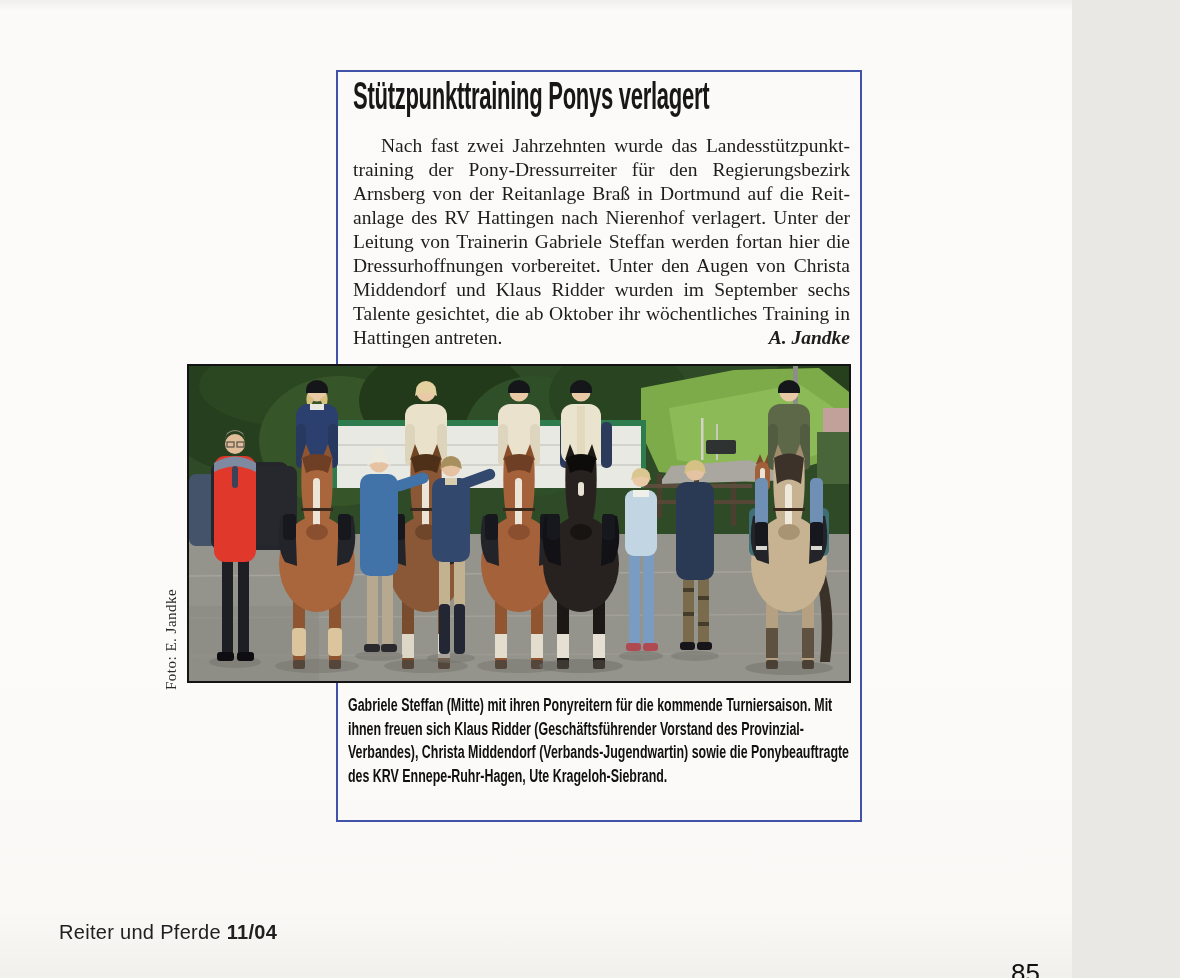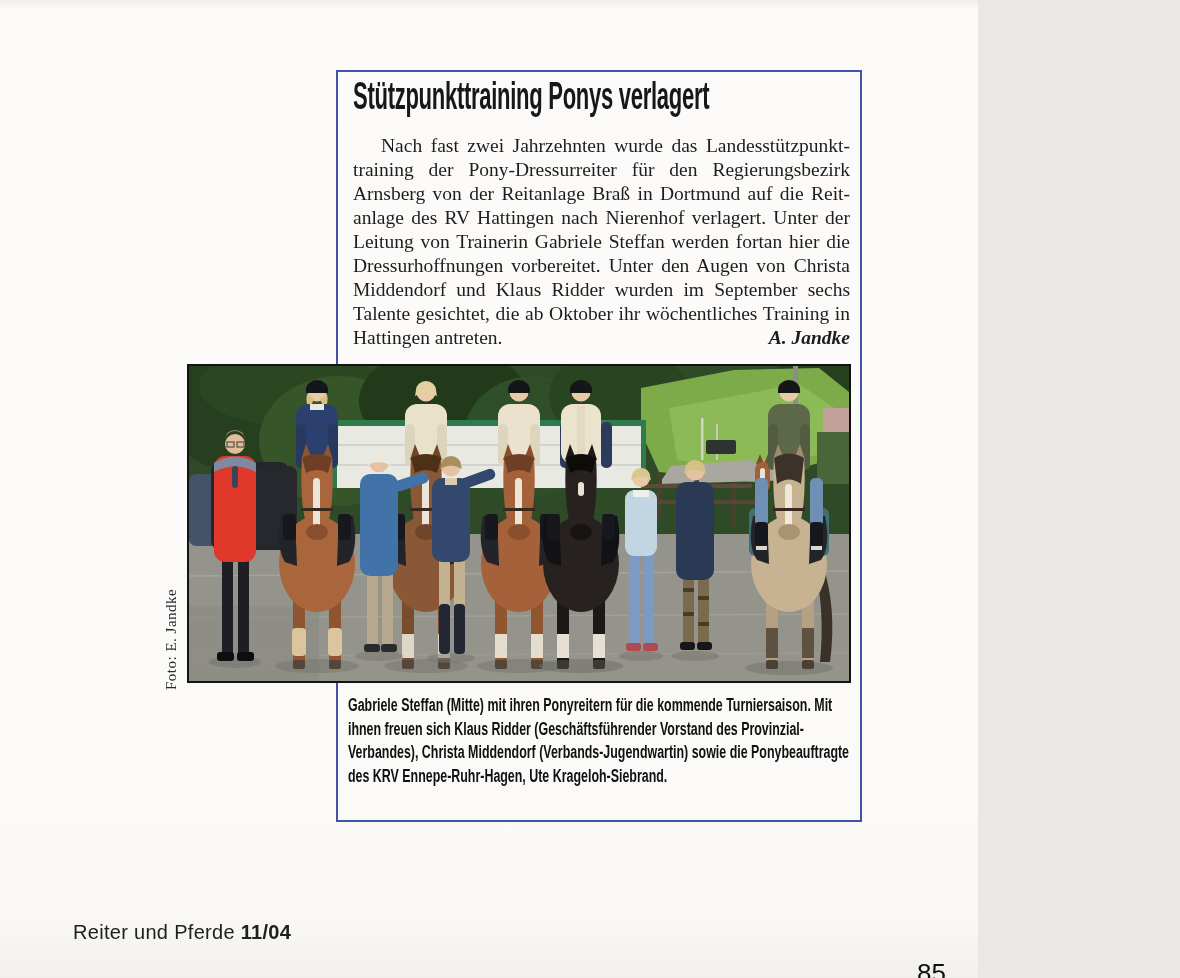--- a/index.html
+++ b/index.html
@@ -1,17 +1,17 @@
 <!DOCTYPE html>
 <html lang="de"><head>
 <meta charset="utf-8">
 <style>
   html,body{margin:0;padding:0;background:#e9e8e5;}
   .page{
-    position:relative;width:978px;height:978px;overflow:hidden;
+    position:relative;width:1072px;height:978px;overflow:hidden;
     background:linear-gradient(180deg,#efeeec 0px,#fbfaf8 10px,#fcfbf9 55%,#faf9f6 93%,#f1f0ed 100%);
     font-family:"Liberation Sans",sans-serif;color:#1a1a1a;
   }
   
   .article-box{
     position:absolute;left:336px;top:70px;width:526px;height:752px;
     border:2px solid #4053a8;box-sizing:border-box;background:transparent;
   }
   .article-title{
     position:absolute;left:353px;top:76px;margin:0;
@@ -37,21 +37,21 @@
     white-space:nowrap;transform:rotate(-90deg);transform-origin:0 0;
   }
   .photo-caption{
     position:absolute;left:348px;top:694px;width:742px;margin:0;
     font-family:"Liberation Sans",sans-serif;font-weight:bold;font-size:18px;line-height:23.5px;
     color:#101010;text-align:left;
     transform:scaleX(0.69);transform-origin:0 0;
   }
   
   .footer-left{
-    position:absolute;left:73px;top:921px;font-size:20px;letter-spacing:0.3px;color:#202020;
+    position:absolute;left:59px;top:921px;font-size:20px;letter-spacing:0.3px;color:#202020;
   }
   .footer-issue{font-weight:bold;}
   .footer-page{
     position:absolute;right:32px;top:913px;font-size:26px;font-weight:normal;color:#101010;margin-top:45px;
   }
 </style>
 </head>
 <body>
 
 <div class="page">

